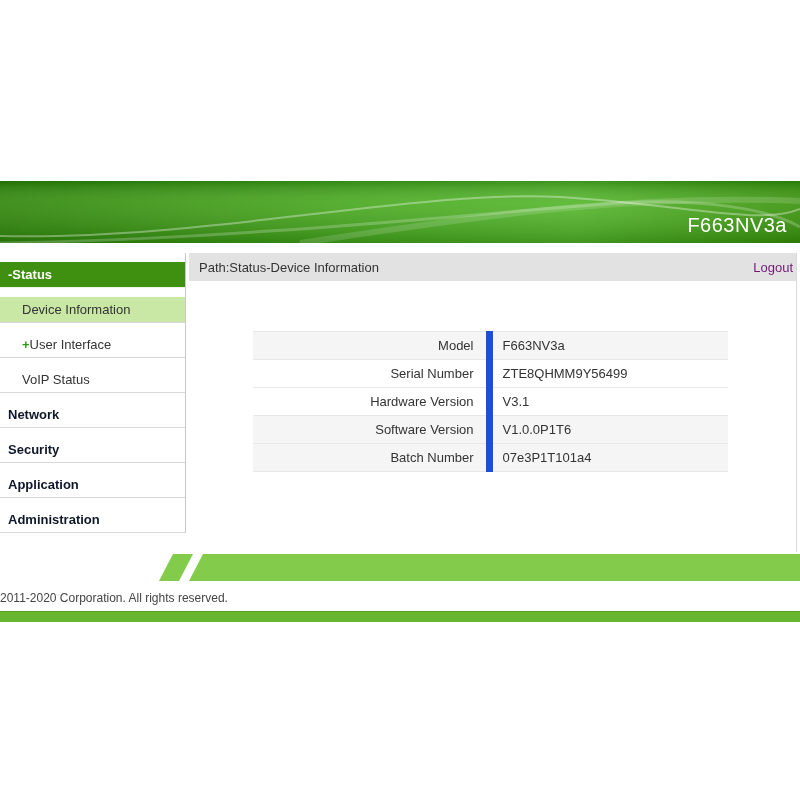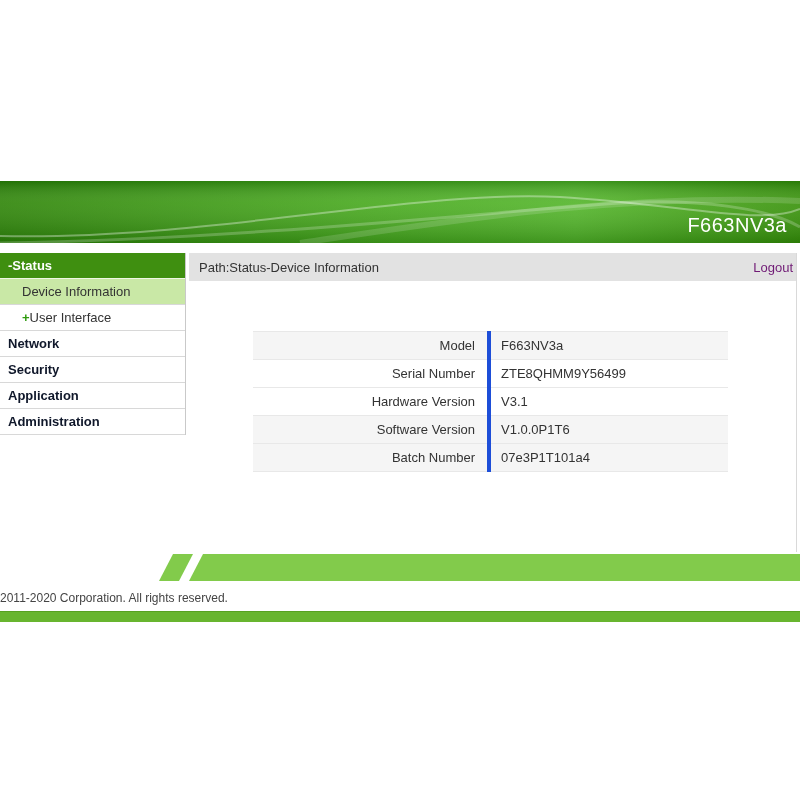--- a/index.html
+++ b/index.html
@@ -10,21 +10,21 @@
   .banner{position:absolute;left:0;top:181px;width:800px;height:62px;}
   .banner svg{position:absolute;left:0;top:0;}
   .product-name{position:absolute;right:13px;bottom:6px;color:#ffffff;
                 font-size:20px;letter-spacing:0.5px;}
 
   
   .sidebar{position:absolute;left:0;top:253px;width:186px;
            border-right:1px solid #c9c9c9;box-sizing:border-box;background:#fff;}
   .s-item{height:26px;line-height:25px;box-sizing:border-box;
           border-bottom:1px solid #d8d8d8;font-size:13px;padding-left:8px;
-          color:#222;cursor:pointer;background:#fff;white-space:nowrap;}
+          color:#222;cursor:pointer;background:#fff;white-space:nowrap;margin-top:9px;}
   .s-item.header{background:var(--menu_header_bg,#3f8f10);color:#ffffff;
                  font-weight:bold;border-bottom:1px solid #eef7e4;}
   .s-item.sub{padding-left:22px;color:#333;}
   .s-item.selected{background:var(--menu_selected_bg,#c9e8a6);}
   .s-item.top{font-weight:bold;color:#0f172a;}
   .plus{color:var(--plus_green,#2e9a0d);font-weight:bold;}
 
   
   .pathbar{position:absolute;left:189px;top:253px;width:608px;height:28px;
            background:#e2e2e2;box-sizing:border-box;display:flex;
@@ -35,21 +35,21 @@
   .content-border{position:absolute;left:796px;top:253px;width:1px;height:299px;
                   background:#d9d9d9;}
 
   
   .info-table{position:absolute;left:253px;top:331px;width:475px;
               border-collapse:collapse;table-layout:fixed;font-size:13px;color:#333;}
   .info-table td{height:28px;box-sizing:border-box;border-bottom:1px solid #e8e8e8;
                  padding:0;vertical-align:middle;background:#ffffff;}
   .info-table tr:first-child td{border-top:1px solid #e8e8e8;}
   .info-table td.lbl{width:236px;text-align:right;padding-right:12px;
-                     border-right:4px solid #1d4ed8;}
+                     border-right:7px solid #1d4ed8;}
   .info-table td.val{text-align:left;padding-left:10px;}
   .info-table tr.shade td{background:#f5f5f5;}
 
   
   .footer-stripe{position:absolute;left:0;top:552px;width:800px;height:30px;}
   .copyright{position:absolute;left:0;top:591px;width:800px;text-align:left;
              font-size:12px;color:#444;}
   .bottom-bar{position:absolute;left:0;top:611px;width:800px;height:10px;
               background:var(--bottom_bar_green,#68b52f);
               border-top:1px solid #57a121;box-sizing:content-box;}
@@ -80,20 +80,21 @@
   </svg>
   <div class="product-name">F663NV3a</div>
 </div>
 
 <nav class="sidebar">
   <div class="s-item header">-Status</div>
   <div class="s-item sub selected">Device Information</div>
   <div class="s-item sub">
     <span class="plus">+</span><span>User Interface</span>
   </div>
+  <div class="s-item sub">VoIP Status</div>
   <div class="s-item top">Network</div>
   <div class="s-item top">Security</div>
   <div class="s-item top">Application</div>
   <div class="s-item top">Administration</div>
 </nav>
 
 <div class="pathbar">
   <span>Path:Status-Device Information</span>
   <a class="logout">Logout</a>
 </div>

